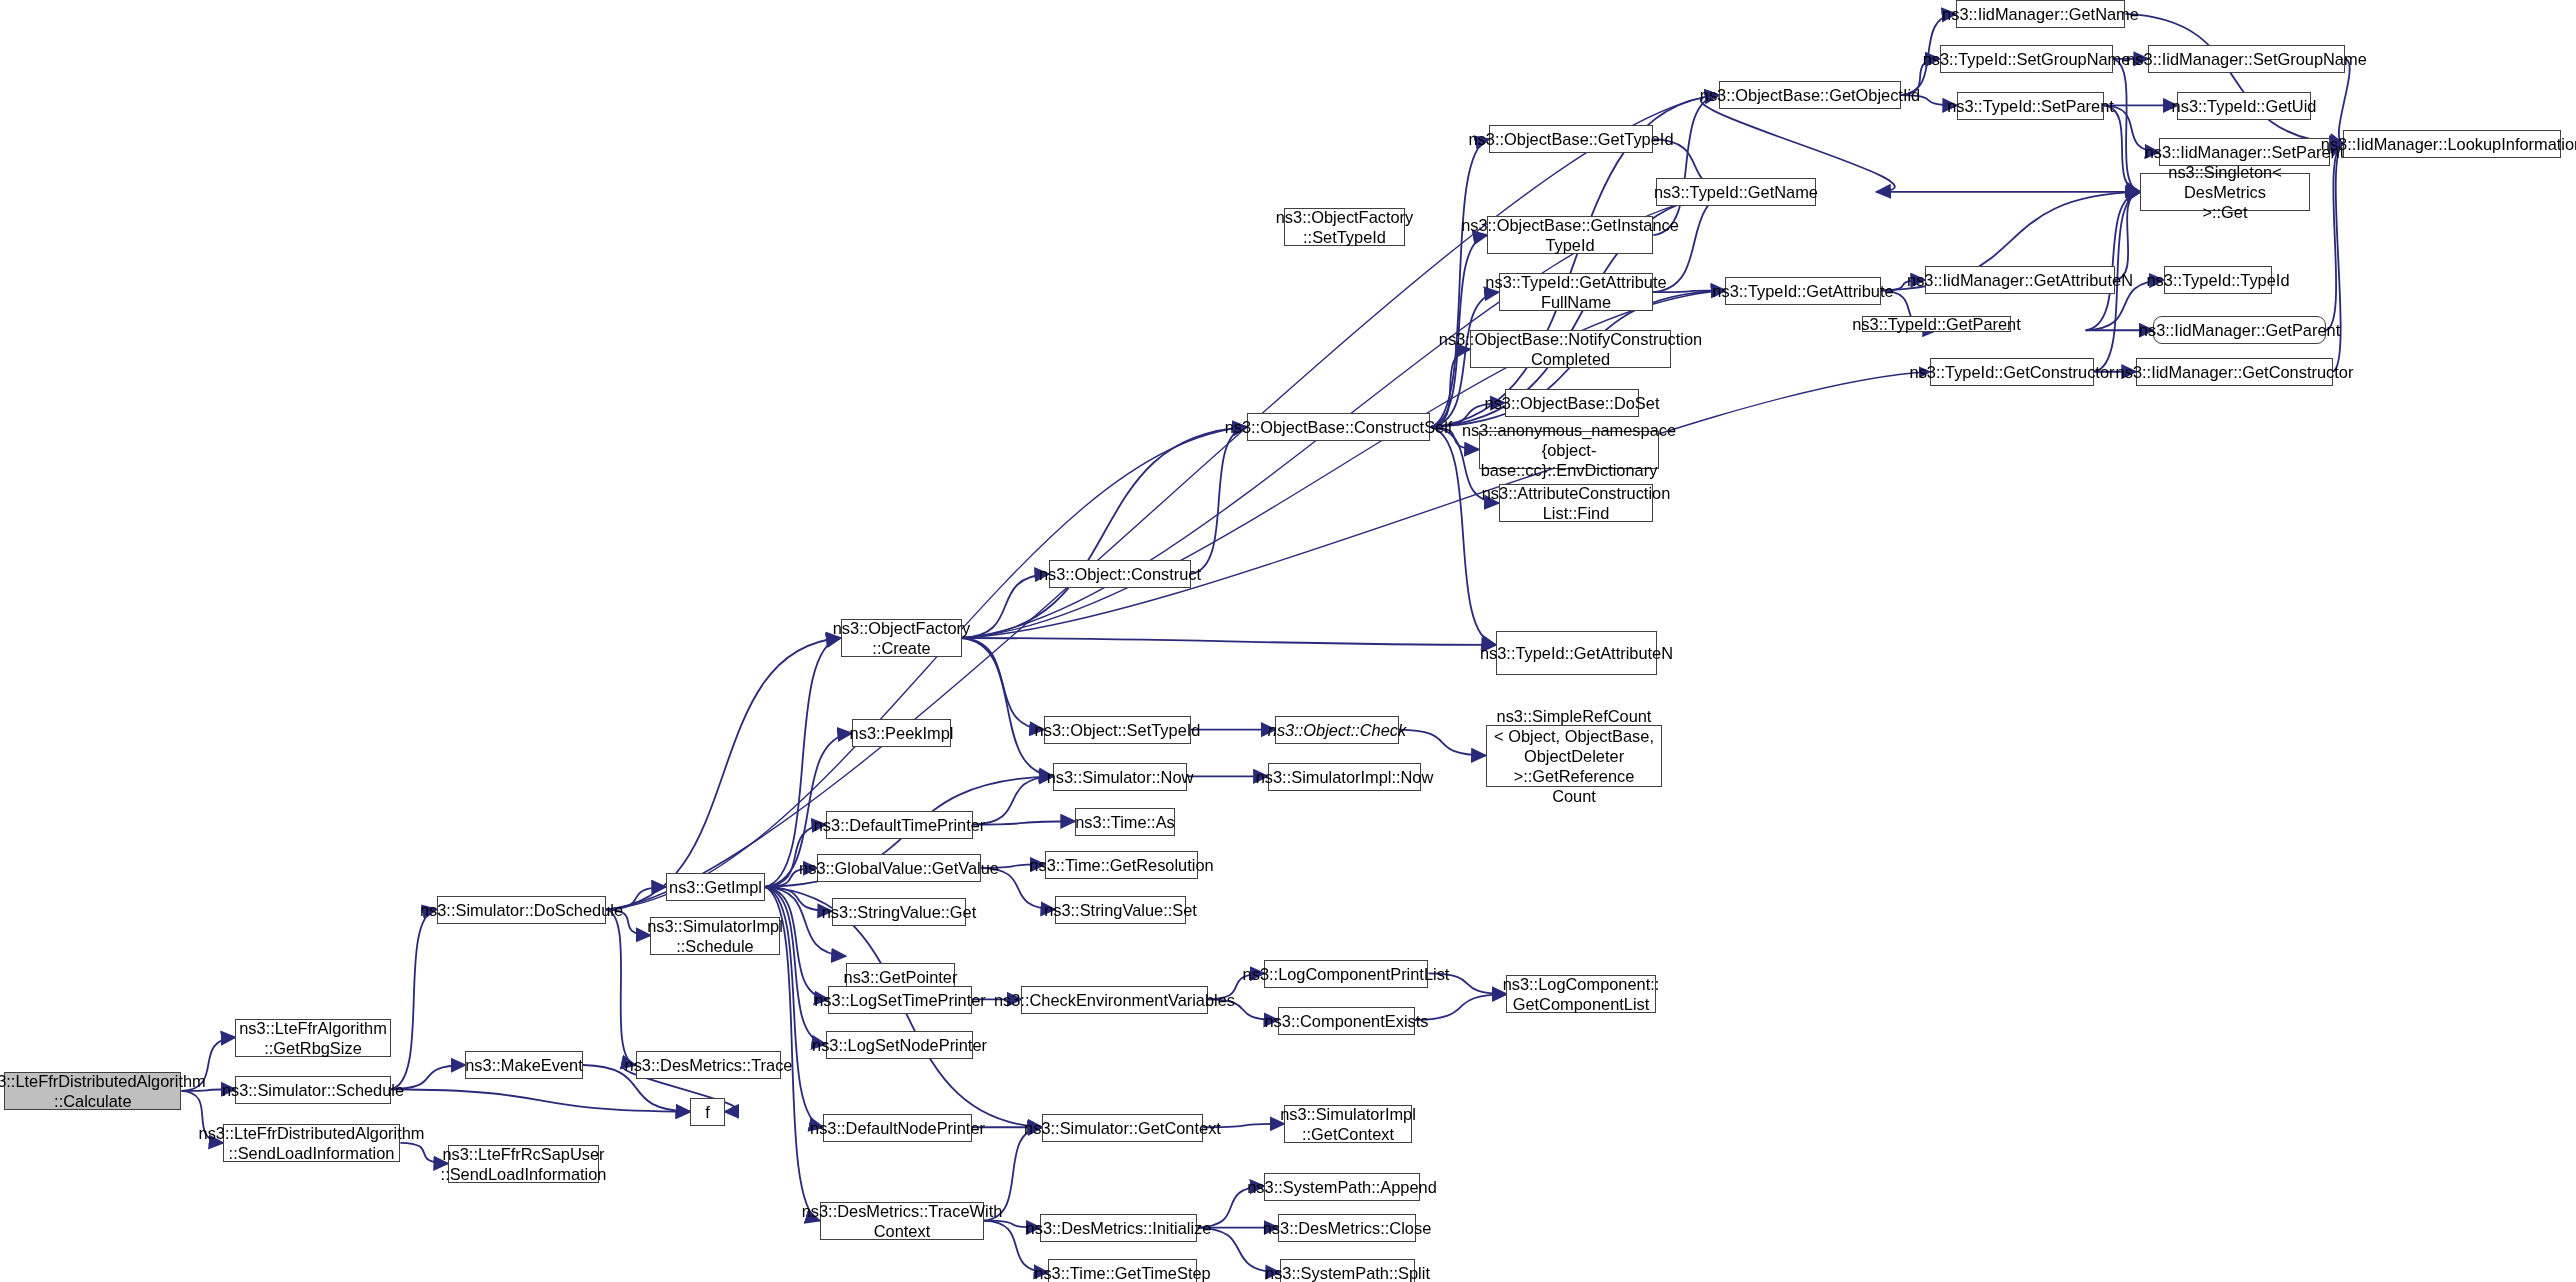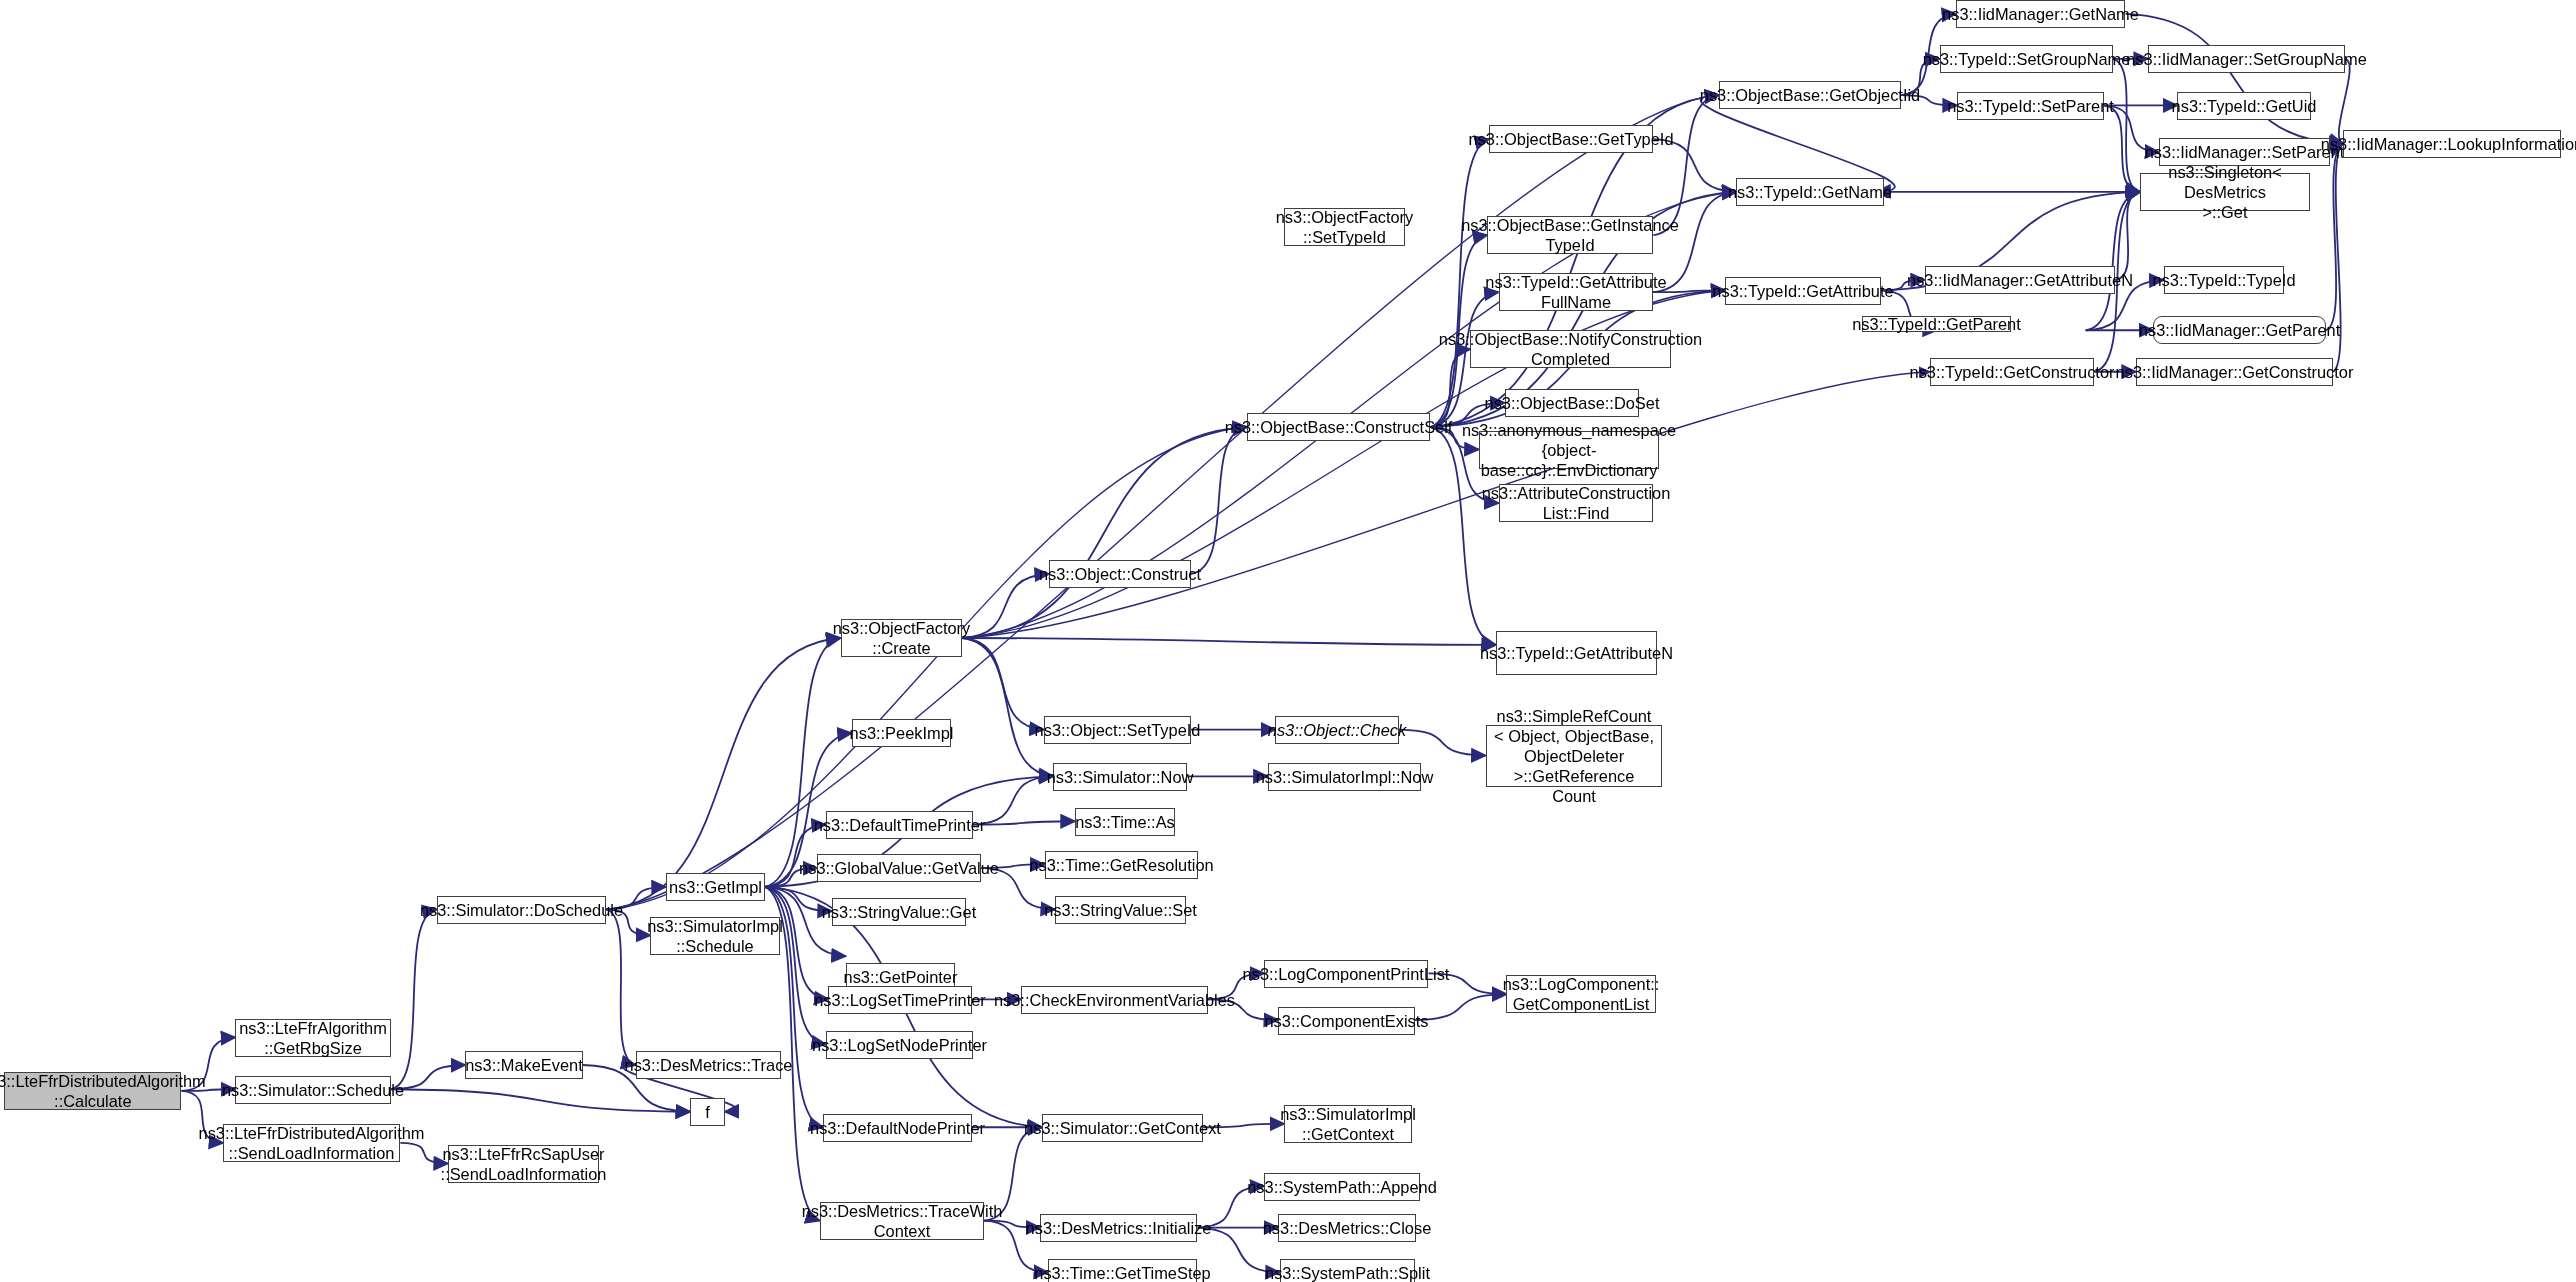--- a/index.html
+++ b/index.html
@@ -183,32 +183,32 @@
       <div class="node" style="left: 1499px; top: 273px; width: 154px; height: 38px;">ns3::TypeId::GetAttribute
 FullName</div>
       <div class="node" style="left: 1470px; top: 330px; width: 201px; height: 38px;">ns3::ObjectBase::NotifyConstruction
 Completed</div>
       <div class="node" style="left: 1505px; top: 389px; width: 134px; height: 28px;">ns3::ObjectBase::DoSet</div>
       <div class="node" style="left: 1479px; top: 431px; width: 180px; height: 38px;">ns3::anonymous_namespace
 {object-base::cc}::EnvDictionary</div>
       <div class="node" style="left: 1499px; top: 484px; width: 154px; height: 38px;">ns3::AttributeConstruction
 List::Find</div>
       <div class="node" style="left: 1719px; top: 81px; width: 182px; height: 28px;">ns3::ObjectBase::GetObjectIid</div>
-      <div class="node" style="left: 1736px; top: 178px; width: 148px; height: 28px;">ns3::TypeId::GetName</div>
+      <div class="node" style="left: 1656px; top: 178px; width: 160px; height: 28px;">ns3::TypeId::GetName</div>
       <div class="node" style="left: 1725px; top: 277px; width: 156px; height: 28px;">ns3::TypeId::GetAttribute</div>
       <div class="node" style="left: 1862px; top: 316px; width: 149px; height: 16px;">ns3::TypeId::GetParent</div>
       <div class="node" style="left: 1930px; top: 358px; width: 164px; height: 28px;">ns3::TypeId::GetConstructor</div>
       <div class="node" style="left: 1956px; top: 0px; width: 169px; height: 28px;">ns3::IidManager::GetName</div>
       <div class="node" style="left: 1940px; top: 45px; width: 173px; height: 28px;">ns3::TypeId::SetGroupName</div>
       <div class="node" style="left: 1957px; top: 92px; width: 147px; height: 28px;">ns3::TypeId::SetParent</div>
       <div class="node" style="left: 2148px; top: 45px; width: 197px; height: 28px;">ns3::IidManager::SetGroupName</div>
       <div class="node" style="left: 2177px; top: 92px; width: 134px; height: 28px;">ns3::TypeId::GetUid</div>
       <div class="node" style="left: 2159px; top: 138px; width: 171px; height: 28px;">ns3::IidManager::SetParent</div>
       <div class="node" style="left: 2140px; top: 173px; width: 170px; height: 38px;">ns3::Singleton&lt; DesMetrics
 &gt;::Get</div>
       <div class="node" style="left: 2343px; top: 130px; width: 218px; height: 28px;">ns3::IidManager::LookupInformation</div>
       <div class="node" style="left: 1925px; top: 266px; width: 190px; height: 28px;">ns3::IidManager::GetAttributeN</div>
-      <div class="node" style="left: 2164px; top: 266px; width: 120px; height: 28px;">ns3::TypeId::TypeId</div>
+      <div class="node" style="left: 2164px; top: 266px; width: 108px; height: 28px;">ns3::TypeId::TypeId</div>
       <div class="node" style="left: 2153px; top: 316px; width: 173px; height: 28px; border-radius: 9px;">ns3::IidManager::GetParent</div>
       <div class="node" style="left: 2136px; top: 358px; width: 197px; height: 28px;">ns3::IidManager::GetConstructor</div>
     </div>
 </div>
 
 
 </body></html>

